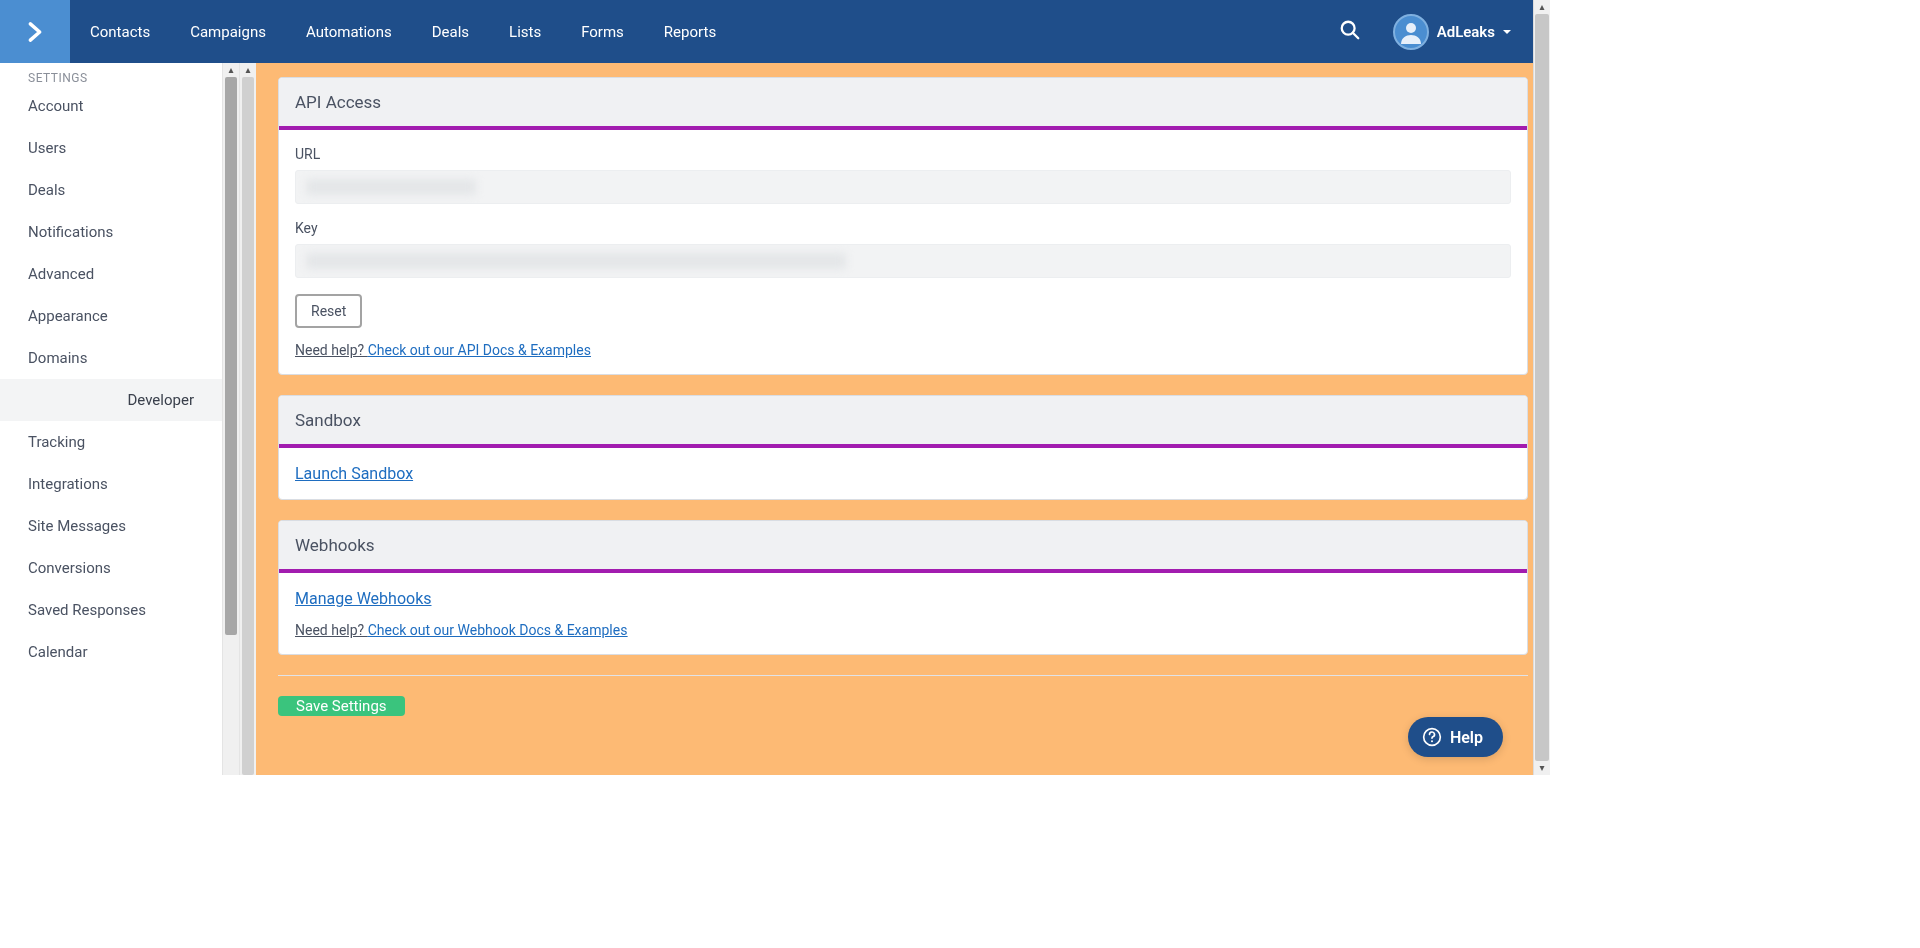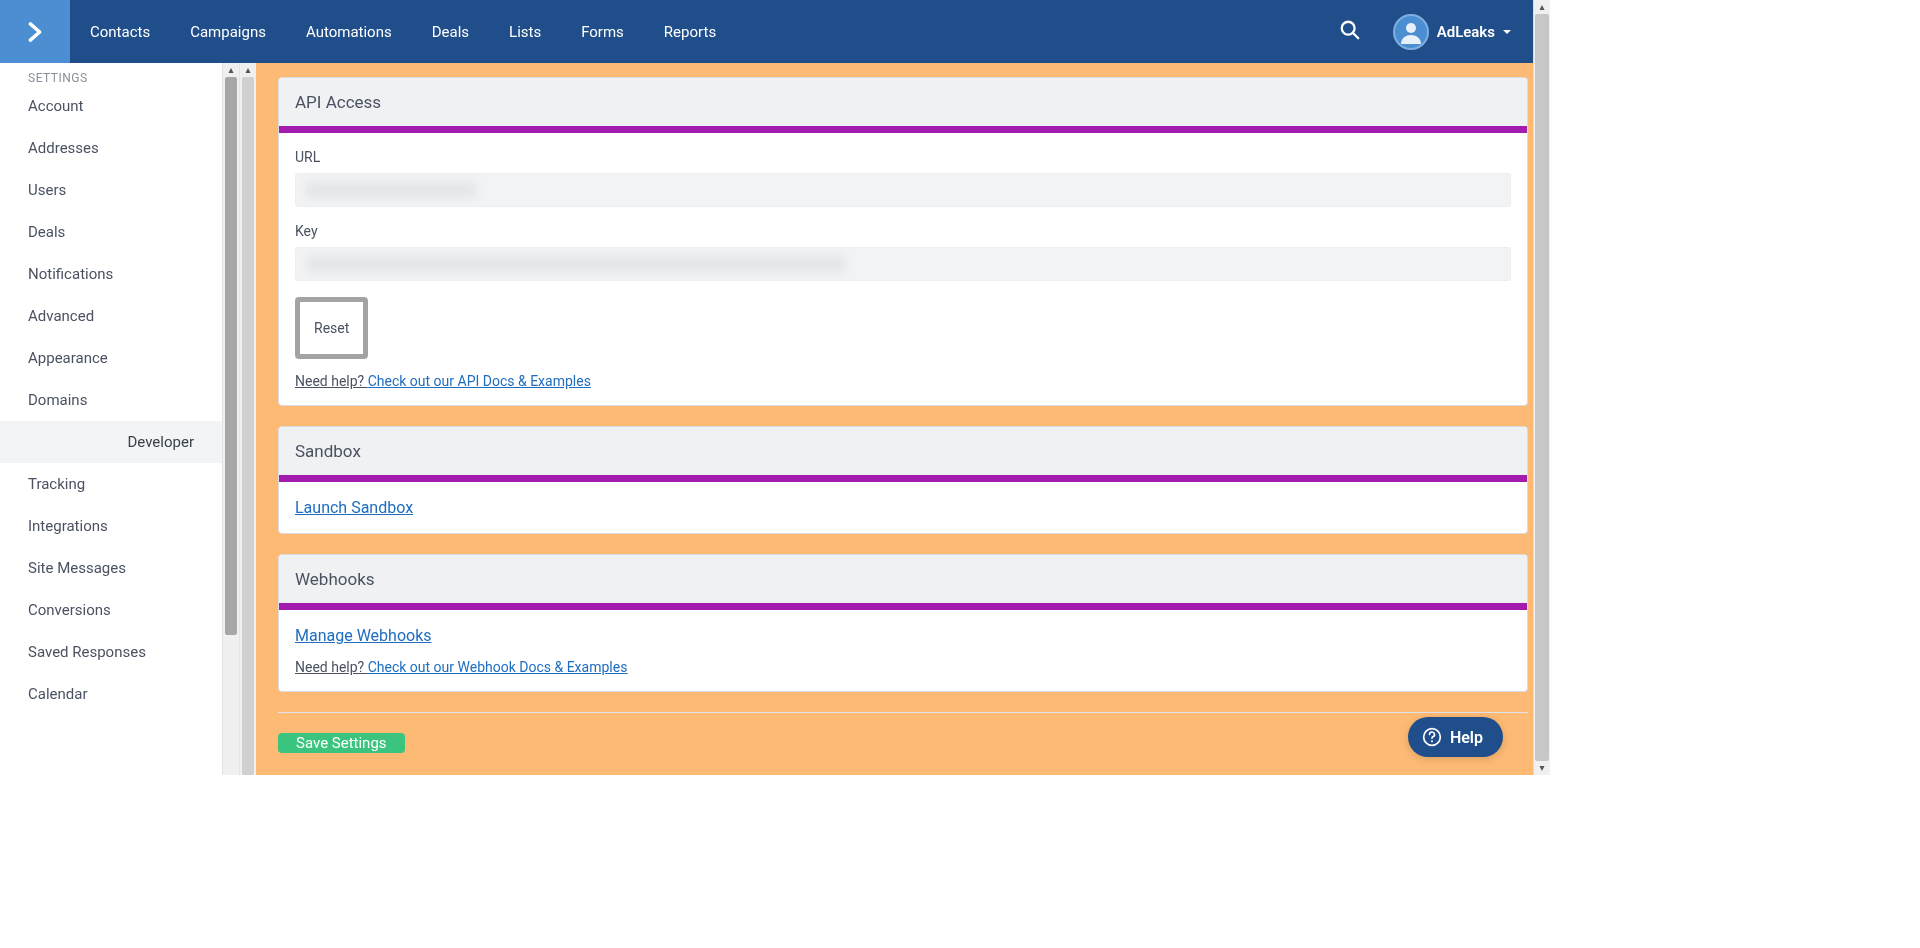--- a/index.html
+++ b/index.html
@@ -210,21 +210,21 @@
       border-radius: 4px;
       margin-bottom: 20px;
       background: #fff;
       max-width: 1250px;
     }
     .panel-head {
       background: #f0f1f3;
       padding: 14px 16px;
       font-size: 17px;
       color: #4a5262;
-      border-bottom: 7px solid #a21caf;
+      border-bottom: 4px solid #a21caf;
       border-radius: 4px 4px 0 0;
     }
     .panel-body {
       padding: 16px;
     }
     .field-label {
       font-size: 14px;
       color: #4a5262;
       margin-bottom: 8px;
     }
@@ -248,24 +248,24 @@
     }
     .fake-input .blur2 {
       width: 540px;
       height: 16px;
       background: #e4e6e8;
       filter: blur(4px);
       border-radius: 3px;
       margin-top: 2px;
     }
     .btn {
-      border: 5px solid #a3a3a3;
+      border: 2px solid #a3a3a3;
       background: #fff;
       color: #4a5262;
-      padding: 18px 14px;
+      padding: 7px 14px;
       border-radius: 4px;
       font-size: 14px;
       cursor: pointer;
     }
     .help-row {
       margin-top: 14px;
       font-size: 14px;
       color: #4a5262;
       text-decoration: underline;
     }
@@ -351,21 +351,20 @@
         </div>
       </div>
     </div>
 
     <div class="body-row">
 
       <div class="sidebar-wrap">
         <div class="sidebar">
           <div class="sidebar-header">SETTINGS</div>
           <div class="sidebar-item">Account</div>
-          <div class="sidebar-item">Addresses</div>
           <div class="sidebar-item">Users</div>
           <div class="sidebar-item">Deals</div>
           <div class="sidebar-item">Notifications</div>
           <div class="sidebar-item">Advanced</div>
           <div class="sidebar-item">Appearance</div>
           <div class="sidebar-item">Domains</div>
           <div class="sidebar-item active">Developer</div>
           <div class="sidebar-item">Tracking</div>
           <div class="sidebar-item">Integrations</div>
           <div class="sidebar-item">Site Messages</div>

